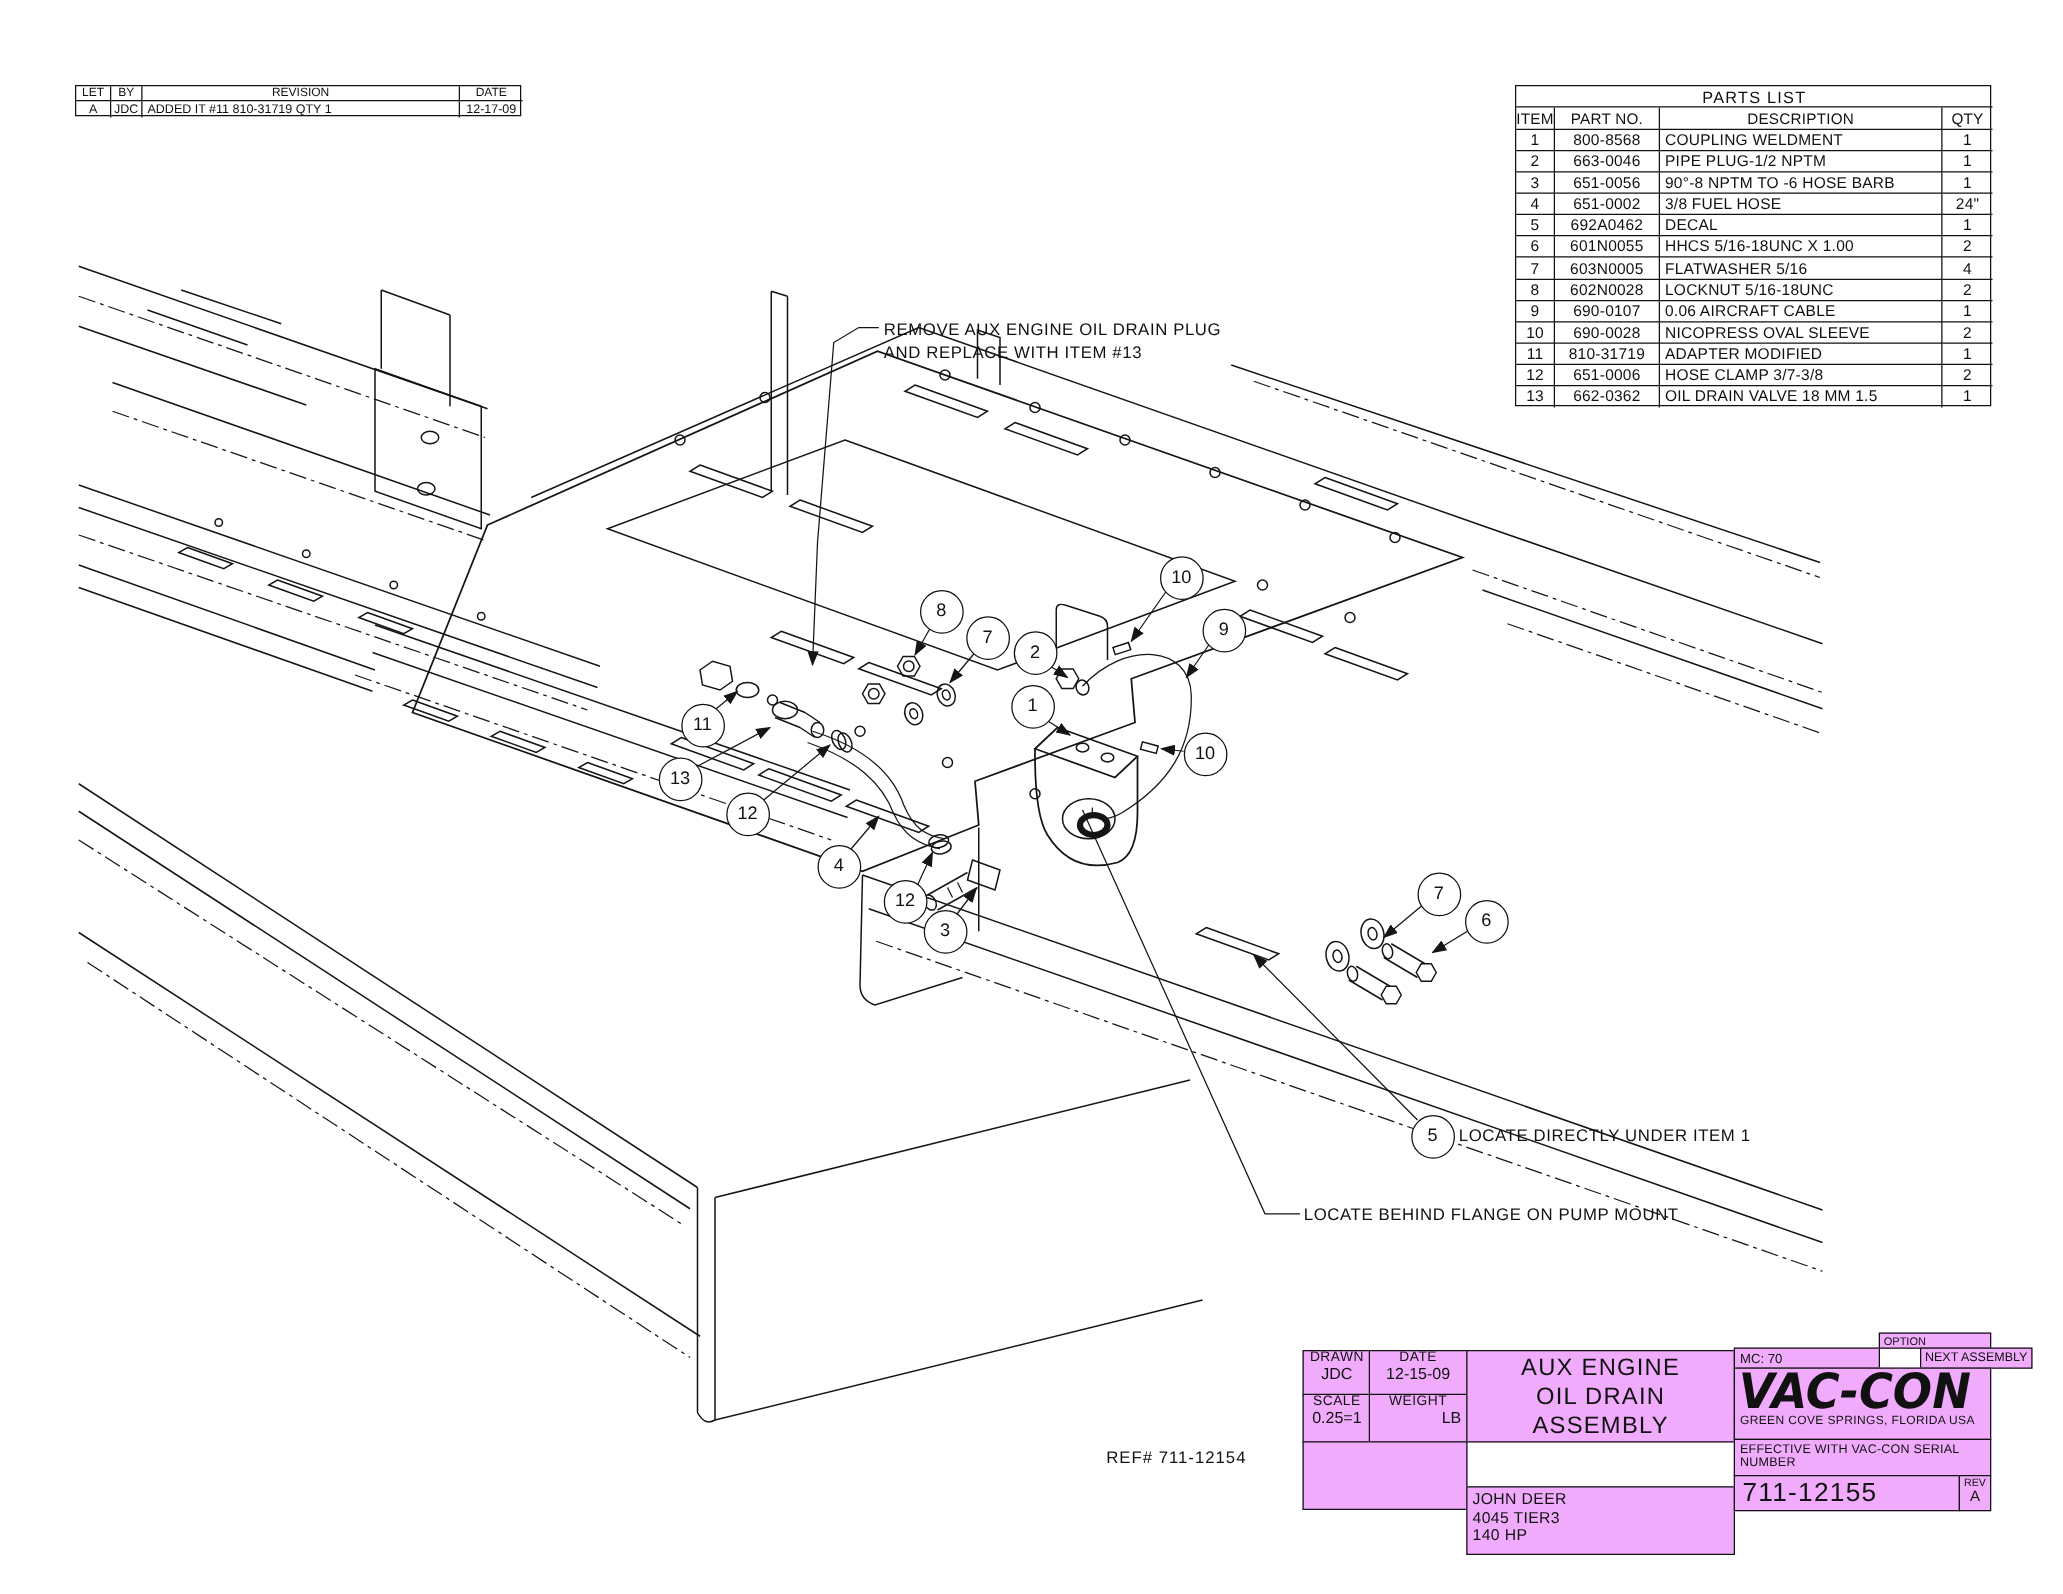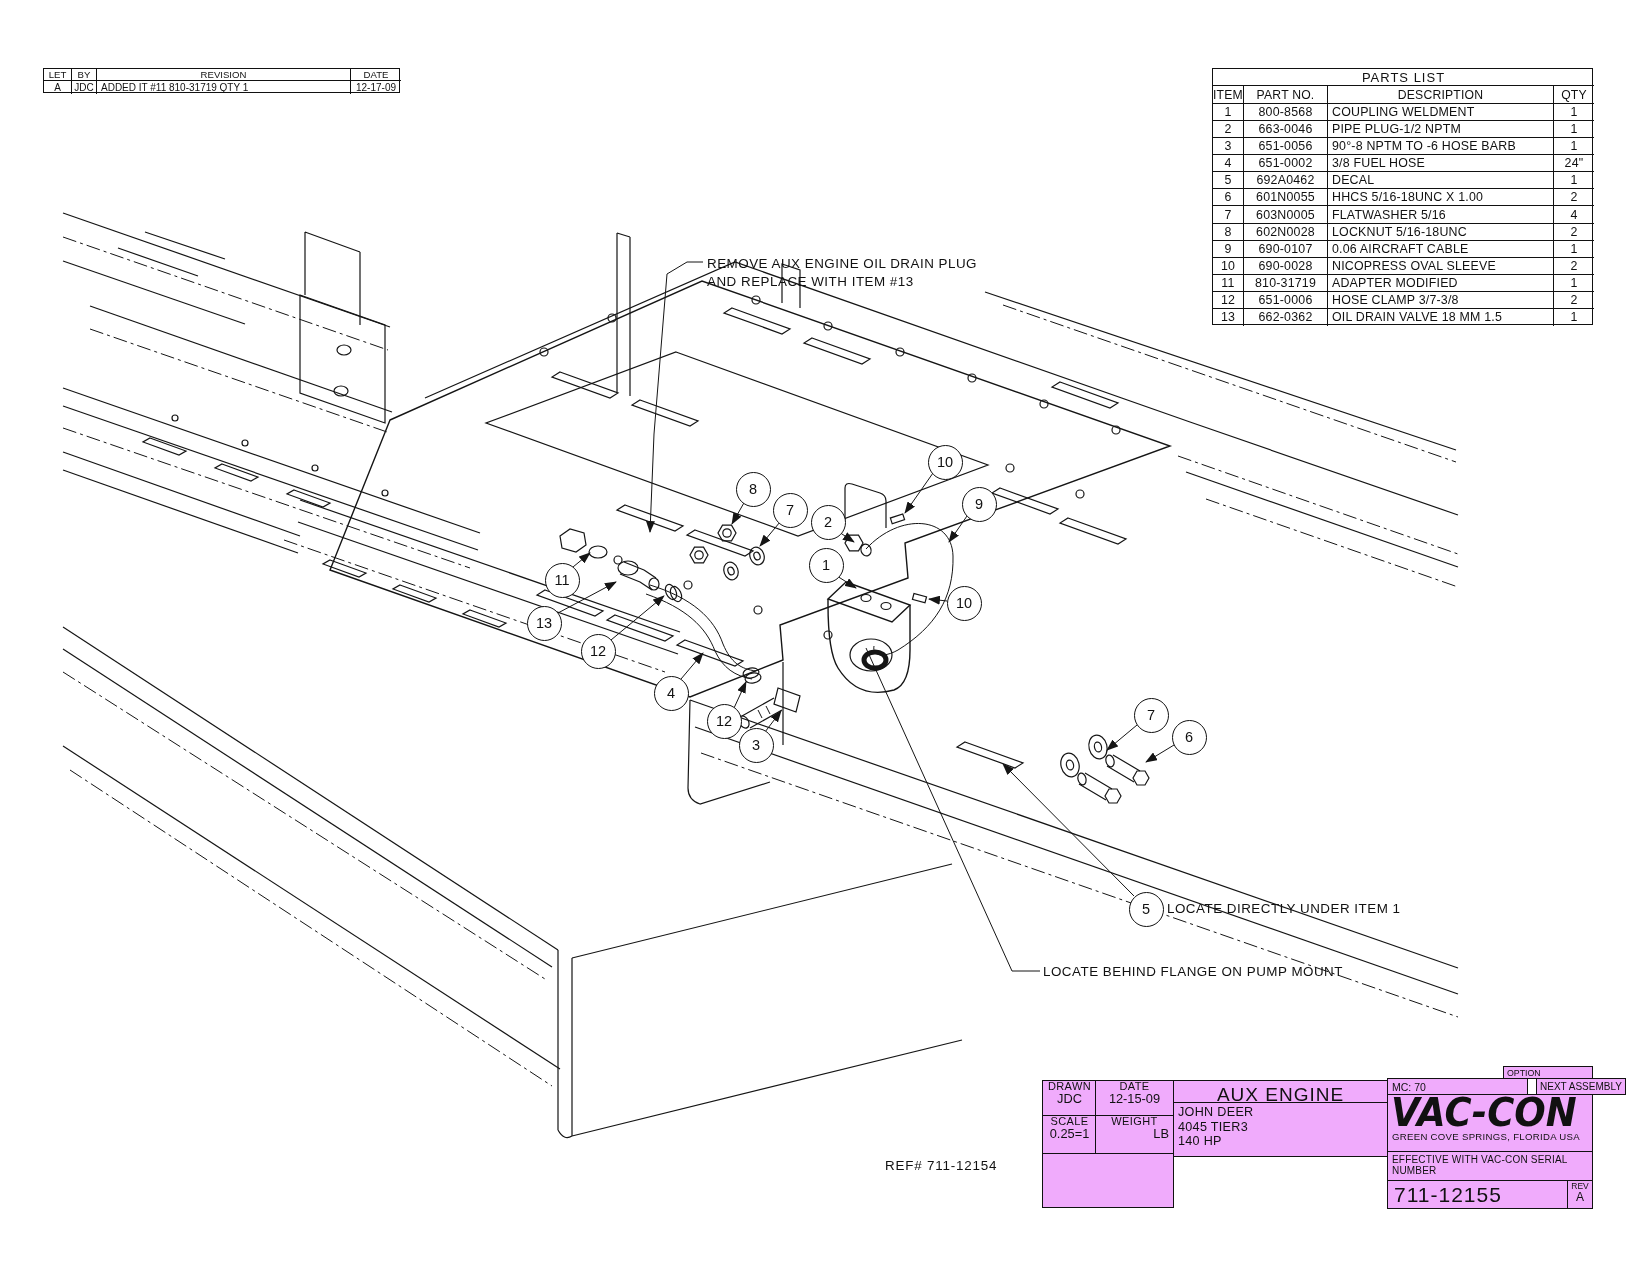--- a/index.html
+++ b/index.html
@@ -16,21 +16,21 @@
   .cell{box-sizing:border-box;border-right:1.2px solid #111;border-bottom:1.2px solid #111;
         display:flex;align-items:center;justify-content:center;white-space:nowrap;overflow:visible;}
   .cell.last{border-right:none;}
   .cell.bot{border-bottom:none;}
   .cell.left{justify-content:flex-start;padding-left:4px;}
   #partsList{left:1212px;top:68px;width:381px;height:257px;
              grid-template-columns:31px 84px 226px 40px;
              grid-template-rows:17px 18px repeat(13,17.08px);font-size:12.4px;letter-spacing:.2px;}
   #partsList .title{grid-column:1/5;border-right:none;font-size:13px;letter-spacing:1px;}
   #partsList .hdr{font-size:12.2px;}
-  #revTable{left:43px;top:68px;width:357px;height:25px;
+  #revTable{left:60px;top:68px;width:357px;height:25px;
             grid-template-columns:28px 25px 254px 50px;
             grid-template-rows:12px 13px;font-size:10px;}
   #revTable .hdr{font-size:9.6px;}
 
   
   .tb{position:absolute;box-sizing:border-box;border:1.6px solid #111;background:#f0abfc;z-index:5;overflow:hidden;}
   .tb .lbl{font-size:11px;text-align:center;line-height:11px;letter-spacing:.4px;}
   .tb .val{font-size:12.8px;text-align:center;line-height:14px;}
   .titlebig{display:flex;flex-direction:column;align-items:center;justify-content:center;}
   .titlebig div{font-size:19px;line-height:23px;letter-spacing:1px;}
@@ -335,26 +335,26 @@
     <div class="tb" style="left:1095px;top:1115px;width:79px;height:39px;">
       <div class="lbl">WEIGHT</div>
       <div class="val" style="text-align:right;padding-right:4px;">LB</div>
     </div>
     <div class="tb titlebig" style="left:1173px;top:1080px;width:215px;height:74px;">
       <div>AUX ENGINE</div>
       <div>OIL DRAIN</div>
       <div>ASSEMBLY</div>
     </div>
     <div class="tb" style="left:1042px;top:1153px;width:132px;height:55px;"></div>
-    <div class="tb engine" style="left:1173px;top:1102px;width:215px;height:55px;padding-top:2px;">
+    <div class="tb engine" style="left:1173px;top:1189px;width:215px;height:55px;padding-top:2px;">
       <div>JOHN DEER</div>
       <div>4045 TIER3</div>
       <div>140 HP</div>
     </div>
-    <div class="tb" style="left:1387px;top:1078px;width:141px;height:17px;font-size:10.5px;padding-left:4px;display:flex;align-items:center;">MC: 70</div>
+    <div class="tb" style="left:1387px;top:1078px;width:117px;height:17px;font-size:10.5px;padding-left:4px;display:flex;align-items:center;">MC: 70</div>
     <div class="tb" style="left:1503px;top:1066px;width:90px;height:13px;font-size:8.8px;padding-left:3px;display:flex;align-items:center;">OPTION</div>
     <div class="tb" style="left:1503px;top:1078px;width:90px;height:17px;font-size:10px;padding-left:3px;display:flex;align-items:center;margin-left:33px;">NEXT ASSEMBLY</div>
     <div class="tb" style="left:1387px;top:1094px;width:206px;height:58px;">
       <div class="logo">VAC-CON</div>
       <div class="loc">GREEN COVE SPRINGS, FLORIDA USA</div>
     </div>
     <div class="tb" style="left:1387px;top:1151px;width:206px;height:30px;font-size:10px;padding:2px 0 0 4px;letter-spacing:.2px;">EFFECTIVE WITH VAC-CON SERIAL NUMBER</div>
     <div class="tb" style="left:1387px;top:1180px;width:181px;height:29px;font-size:21px;padding-left:6px;letter-spacing:1px;display:flex;align-items:center;">711-12155</div>
     <div class="tb" style="left:1567px;top:1180px;width:26px;height:29px;text-align:center;">
       <div style="font-size:8.5px;line-height:10px;">REV</div>

